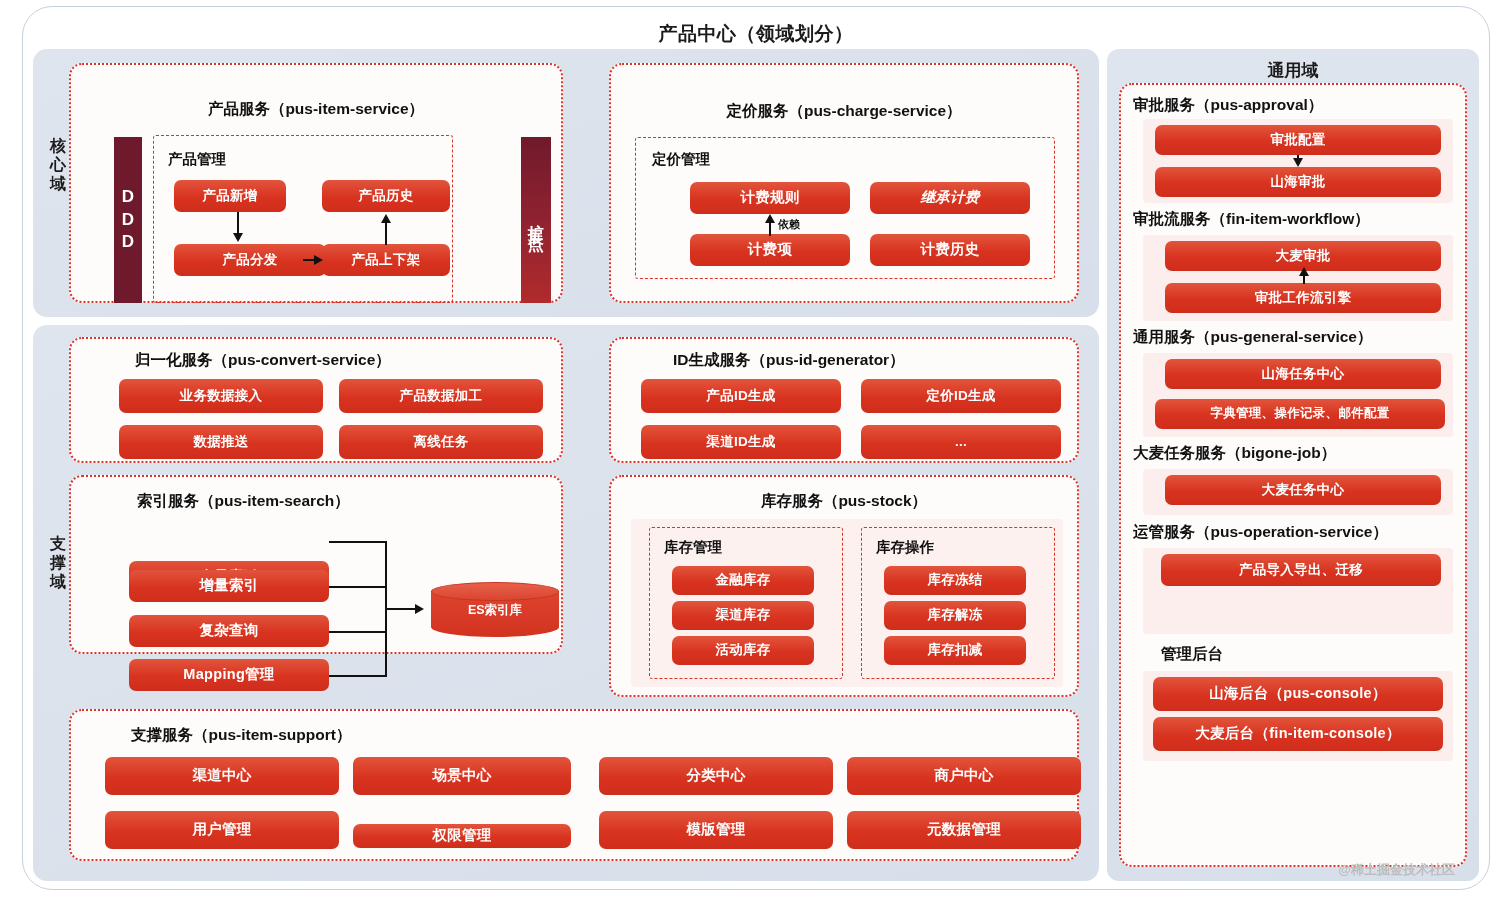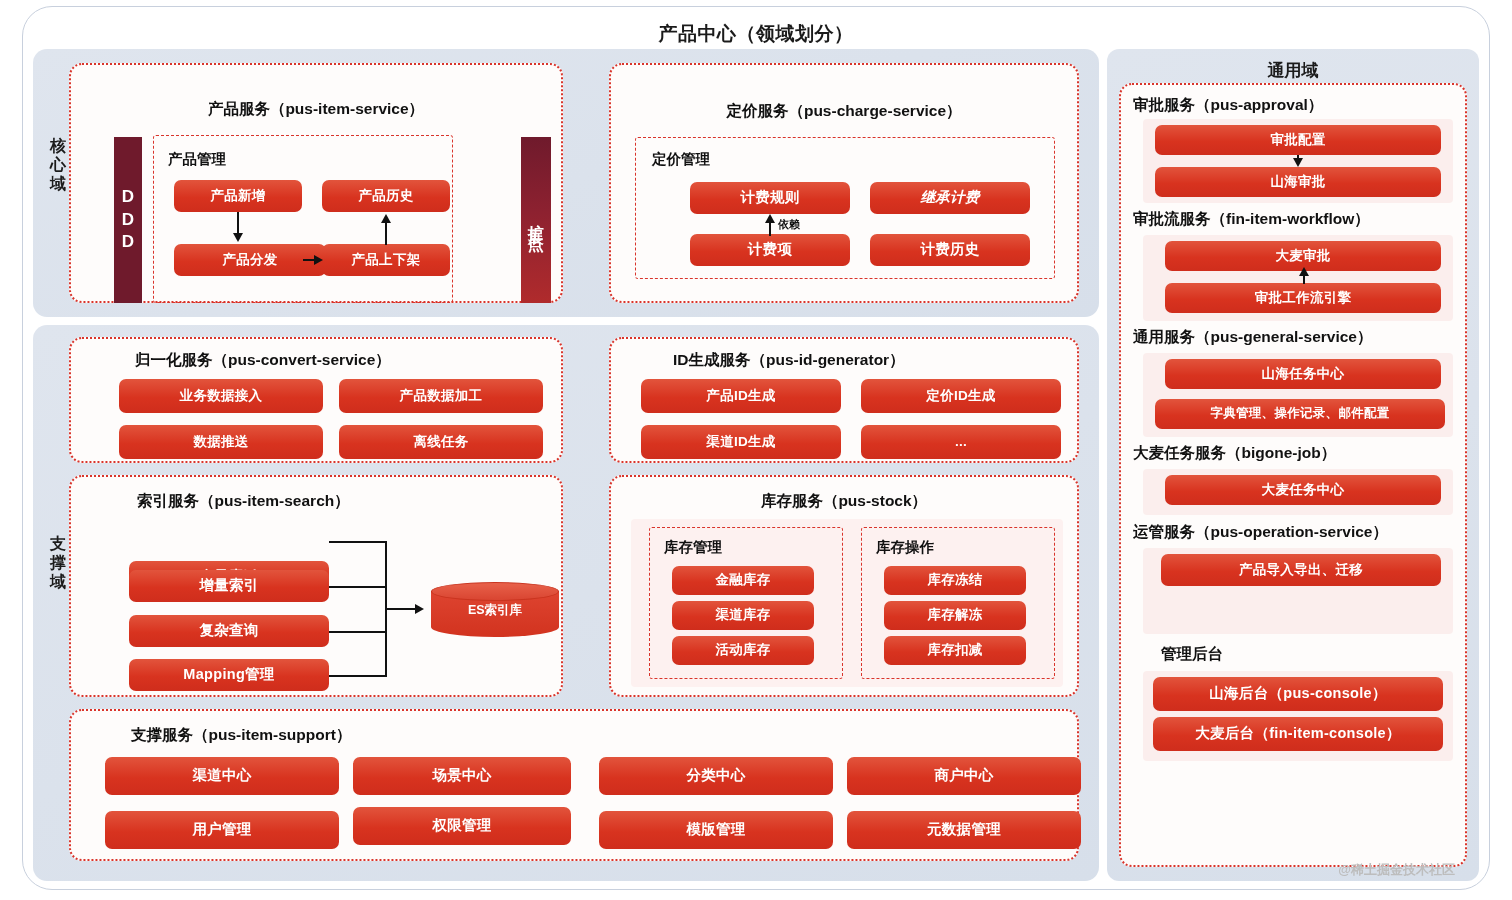--- a/index.html
+++ b/index.html
@@ -176,21 +176,21 @@
 
     <div class="bar ddd" style="left:43px; top:72px; width:28px; height:166px;">
       <span>D</span>
       <span>D</span>
       <span>D</span>
     </div>
 
     <div class="grp" style="left:82px; top:70px; width:300px; height:168px;">
       <div class="grp-title" style="left:14px; top:14px;">产品管理</div>
 
-      <div class="box" style="left:20px; top:44px; width:128px; height:32px;">产品新增</div>
+      <div class="box" style="left:20px; top:44px; width:112px; height:32px;">产品新增</div>
       <div class="box" style="left:168px; top:44px; width:128px; height:32px;">产品历史</div>
       <div class="box" style="left:20px; top:108px; width:152px; height:32px;">产品分发</div>
       <div class="box" style="left:168px; top:108px; width:128px; height:32px;">产品上下架</div>
 
       <div class="line" style="left:83px; top:76px; width:1.8px; height:22px;"></div>
       <div class="arrow-d" style="left:78.5px; top:97px;"></div>
 
       <div class="line" style="left:149px; top:123px; width:12px; height:1.8px;"></div>
       <div class="arrow-r" style="left:160px; top:118.5px;"></div>
 
@@ -233,21 +233,21 @@
   </div>
 
   <div class="svc" style="left:586px; top:330px; width:470px; height:126px;">
     <div class="svc-title" style="left:62px; top:11px;">ID生成服务（pus-id-generator）</div>
     <div class="box" style="left:30px; top:40px; width:200px; height:34px;">产品ID生成</div>
     <div class="box" style="left:250px; top:40px; width:200px; height:34px;">定价ID生成</div>
     <div class="box" style="left:30px; top:86px; width:200px; height:34px;">渠道ID生成</div>
     <div class="box" style="left:250px; top:86px; width:200px; height:34px;">...</div>
   </div>
 
-  <div class="svc" style="left:46px; top:468px; width:494px; height:222px;">
+  <div class="svc" style="left:46px; top:468px; width:494px; height:179px;">
     <div class="svc-title" style="left:66px; top:14px;">索引服务（pus-item-search）</div>
 
     <div class="box lg" style="left:58px; top:48px; width:200px; height:32px;margin-top:36px;">全量索引</div>
     <div class="box lg" style="left:58px; top:93px; width:200px; height:32px;">增量索引</div>
     <div class="box lg" style="left:58px; top:138px; width:200px; height:32px;">复杂查询</div>
     <div class="box lg" style="left:58px; top:182px; width:200px; height:32px;">Mapping管理</div>
 
     <div class="bracket" style="left:258px; top:48px; width:72px; height:168px;">
       <div style="left:0;   top:16px;  width:58px; height:1.8px;"></div>
       <div style="left:0;   top:61px;  width:58px; height:1.8px;"></div>
@@ -287,21 +287,21 @@
 
   <div class="svc" style="left:46px; top:702px; width:1010px; height:152px;">
     <div class="svc-title" style="left:60px; top:14px;">支撑服务（pus-item-support）</div>
 
     <div class="box lg" style="left:34px; top:46px; width:234px; height:38px;">渠道中心</div>
     <div class="box lg" style="left:282px; top:46px; width:218px; height:38px;">场景中心</div>
     <div class="box lg" style="left:528px; top:46px; width:234px; height:38px;">分类中心</div>
     <div class="box lg" style="left:776px; top:46px; width:234px; height:38px;">商户中心</div>
 
     <div class="box lg" style="left:34px; top:100px; width:234px; height:38px;">用户管理</div>
-    <div class="box lg" style="left:282px; top:96px; width:218px; height:38px;">权限管理</div>
+    <div class="box lg" style="left:282px; top:113px; width:218px; height:24px;">权限管理</div>
     <div class="box lg" style="left:528px; top:100px; width:234px; height:38px;">模版管理</div>
     <div class="box lg" style="left:776px; top:100px; width:234px; height:38px;">元数据管理</div>
   </div>
 
   <div class="panel tight" style="left:1084px; top:42px; width:372px; height:832px;"></div>
 
   <div class="panel-title" style="top:52px; left:1084px; width:372px;">通用域</div>
 
   <div class="svc" style="left:1096px; top:76px; width:348px; height:784px;">
 

